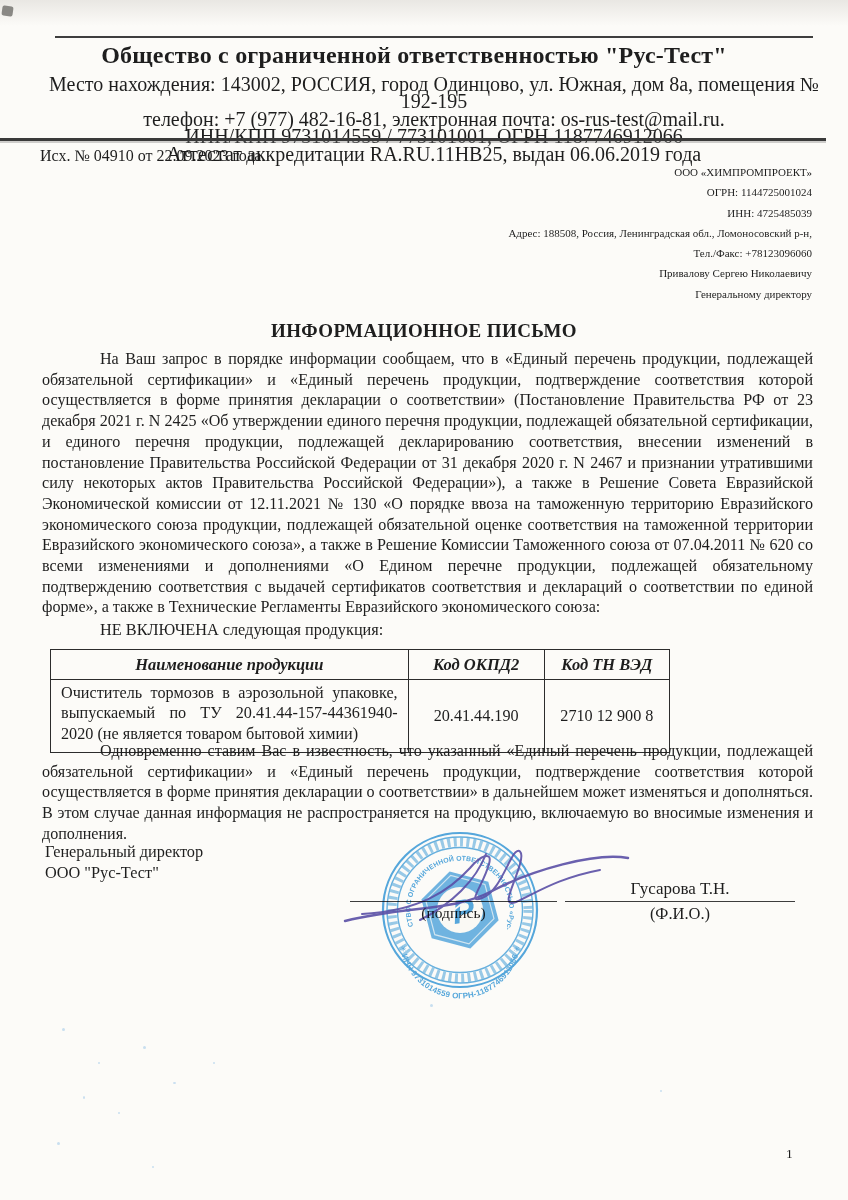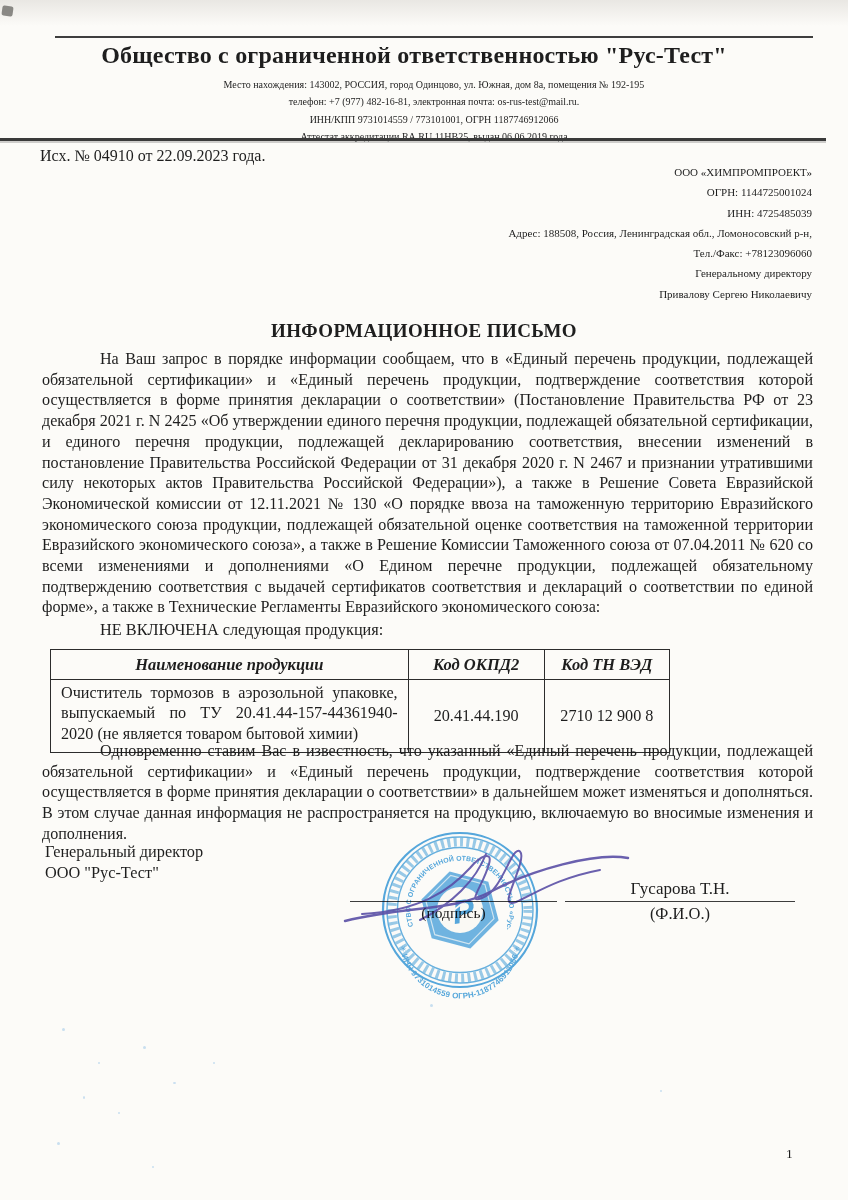--- a/index.html
+++ b/index.html
@@ -11,21 +11,21 @@
   }
   .top-shade{position:absolute;top:0;left:0;right:0;height:26px;
     background:linear-gradient(#e9e7e3,rgba(252,251,248,0));}
   .corner-mark{position:absolute;left:2px;top:6px;width:11px;height:10px;
     background:#6f6e6a;border-radius:2px;transform:rotate(8deg);opacity:.8;}
   .rule-top{position:absolute;left:55px;top:36px;width:758px;height:2px;background:#3e3e3e;}
   .rule-thick{position:absolute;left:0;top:138px;width:826px;height:3px;background:#3a3a3a;
     box-shadow:0 2px 0 rgba(120,120,120,.35);}
   .letterhead{position:absolute;left:0;right:20px;top:42px;text-align:center;}
   .org-name{font-size:24px;font-weight:bold;letter-spacing:.2px;margin:0 0 7px 0;}
-  .lh-line{font-size:10px;line-height:17.4px;padding-left:40px;}
+  .lh-line{font-size:20px;line-height:17.4px;padding-left:40px;}
   .outgoing{position:absolute;left:40px;top:147px;font-size:16px;}
   .recipient{position:absolute;right:36px;top:162px;text-align:right;
     font-size:11px;line-height:20.3px;}
   .letter-title{position:absolute;left:0;right:0;top:320px;text-align:center;
     font-size:19px;font-weight:bold;letter-spacing:.4px;}
   .para{position:absolute;left:42px;width:771px;text-align:justify;
     font-size:16.1px;line-height:20.7px;text-indent:58px;}
   .para1{top:349px;}
   .para2{top:741px;}
   .not-included{position:absolute;left:100px;top:620px;font-size:16.3px;}
@@ -75,22 +75,22 @@
   <div class="rule-thick"></div>
 
   <div class="outgoing">Исх. № 04910 от 22.09.2023 года.</div>
 
   <div class="recipient">
     <div>ООО «ХИМПРОМПРОЕКТ»</div>
     <div>ОГРН: 1144725001024</div>
     <div>ИНН: 4725485039</div>
     <div>Адрес: 188508, Россия, Ленинградская обл., Ломоносовский р-н,</div>
     <div>Тел./Факс: +78123096060</div>
+    <div>Привалову Сергею Николаевичу</div>
     <div>Генеральному директору</div>
-    <div>Привалову Сергею Николаевичу</div>
   </div>
 
   <div class="letter-title">ИНФОРМАЦИОННОЕ ПИСЬМО</div>
 
   <div class="para para1">На Ваш запрос в порядке информации сообщаем, что в «Единый перечень продукции, подлежащей обязательной сертификации» и «Единый перечень продукции, подтверждение соответствия которой осуществляется в форме принятия декларации о соответствии» (Постановление Правительства РФ от 23 декабря 2021 г. N 2425 «Об утверждении единого перечня продукции, подлежащей обязательной сертификации, и единого перечня продукции, подлежащей декларированию соответствия, внесении изменений в постановление Правительства Российской Федерации от 31 декабря 2020 г. N 2467 и признании утратившими силу некоторых актов Правительства Российской Федерации»), а также в Решение Совета Евразийской Экономической комиссии от 12.11.2021 № 130 «О порядке ввоза на таможенную территорию Евразийского экономического союза продукции, подлежащей обязательной оценке соответствия на таможенной территории Евразийского экономического союза», а также в Решение Комиссии Таможенного союза от 07.04.2011 № 620 со всеми изменениями и дополнениями «О Едином перечне продукции, подлежащей обязательному подтверждению соответствия с выдачей сертификатов соответствия и деклараций о соответствии по единой форме», а также в Технические Регламенты Евразийского экономического союза:</div>
 
   <div class="not-included">НЕ ВКЛЮЧЕНА следующая продукция:</div>
 
   <table class="products">
     <thead>

